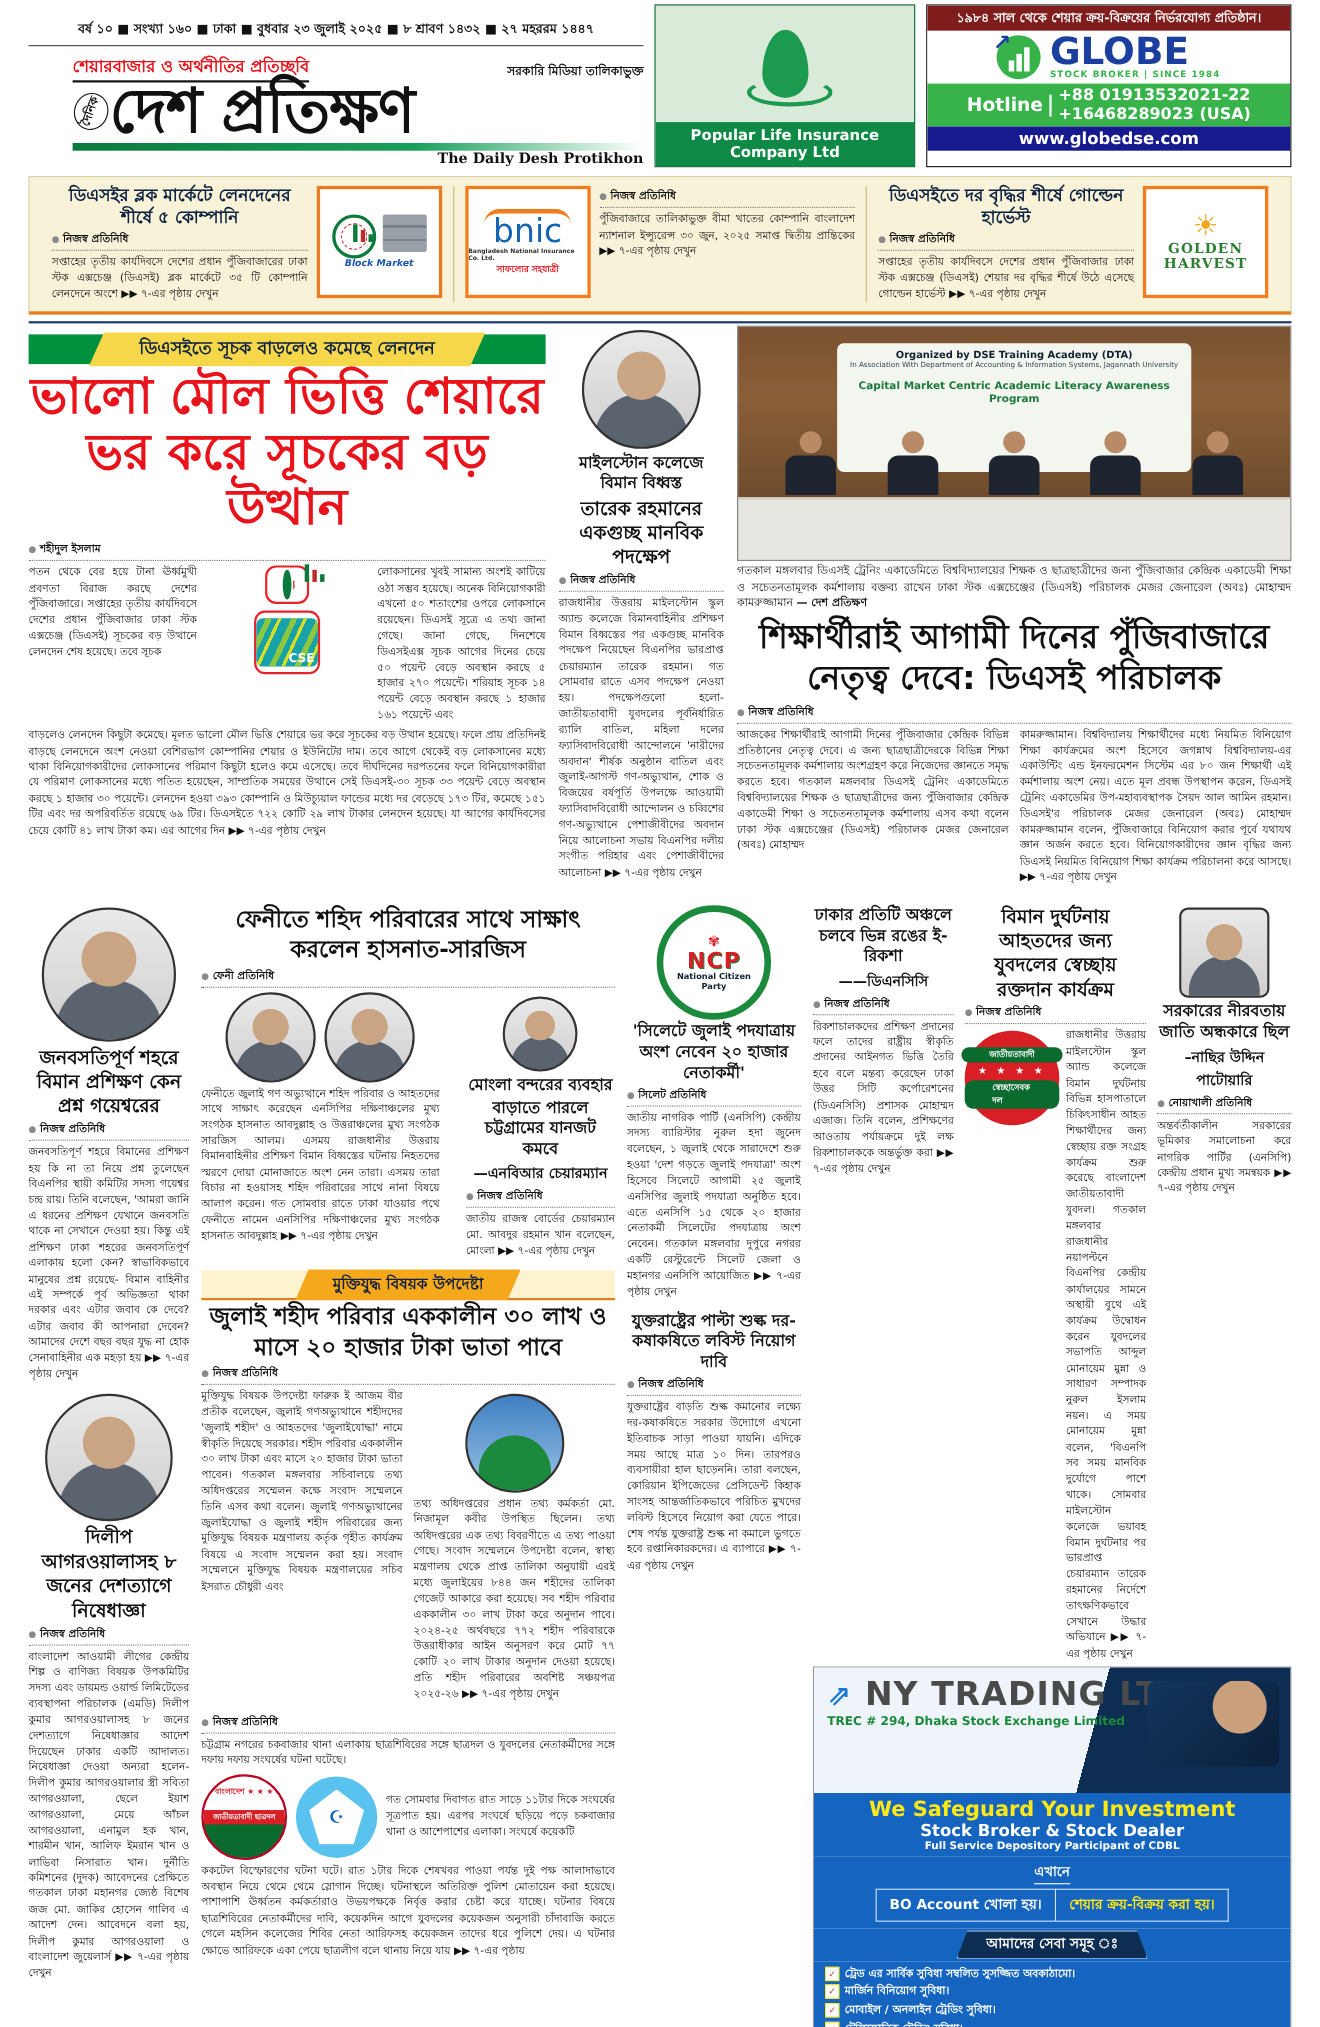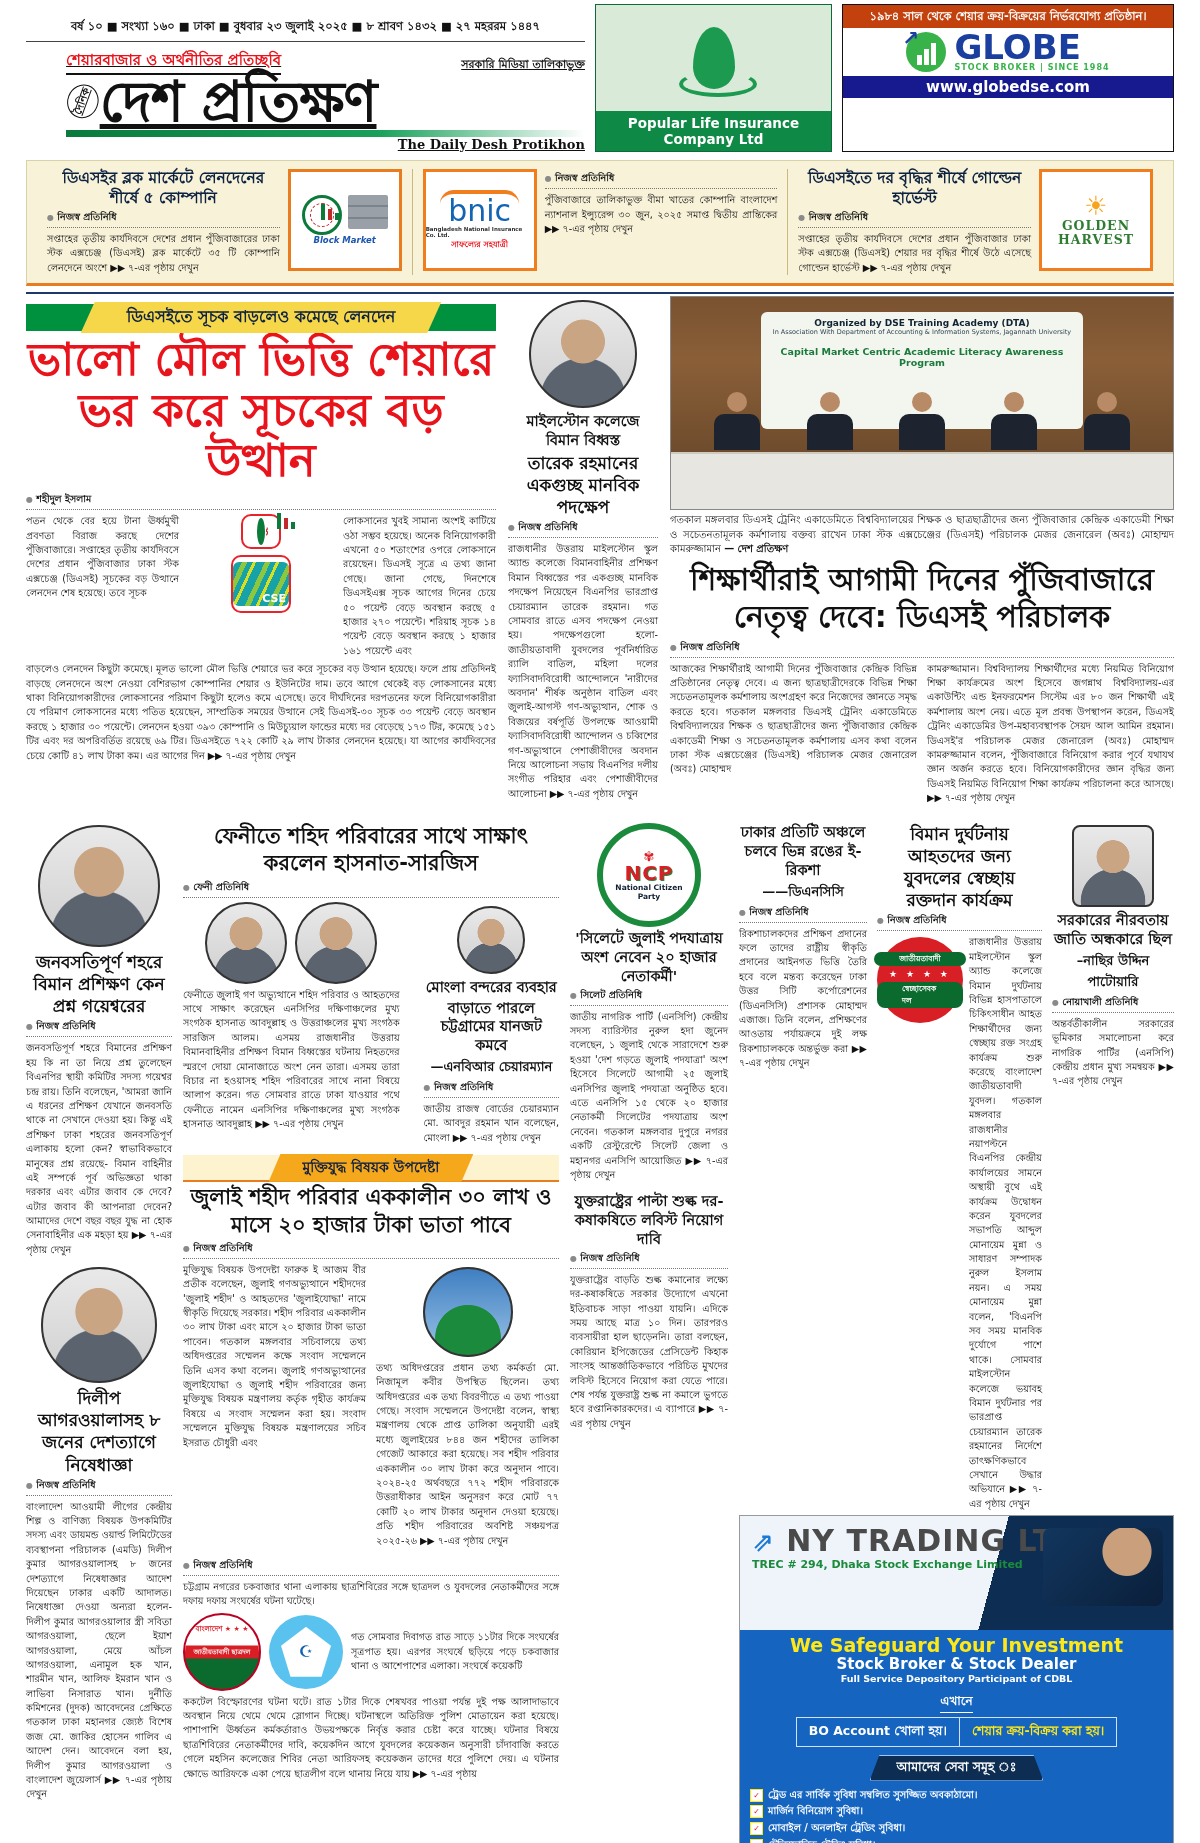--- a/index.html
+++ b/index.html
@@ -3,38 +3,38 @@
 <meta charset="utf-8">
 <style>
   html,body{margin:0;padding:0;background:#fff;color:#111;
     font-family:"DejaVu Sans","Liberation Sans",sans-serif;}
   .page{width:1200px;margin:0 auto;padding:4px 26px 10px;box-sizing:border-box;}
   
   .hdr{display:flex;gap:10px;align-items:stretch;}
   .mast{flex:1;min-width:0;}
   .dateline{font-size:11.5px;font-weight:bold;text-align:center;padding:14px 0 4px;
     border-bottom:1.5px solid #444;}
-  .mastrow{display:flex;align-items:flex-end;gap:8px;padding:6px 0 0 40px;text-decoration:underline;}
+  .mastrow{display:flex;align-items:flex-end;gap:8px;padding:6px 0 0 40px;}
   .tagline{color:#e8131b;font-weight:bold;font-size:15px;border-bottom:2px solid #111;display:inline-block;}
   .listed{font-size:11px;font-weight:bold;}
   .logo-bn{font-size:56px;font-weight:900;letter-spacing:-1px;line-height:.95;white-space:nowrap;}
   .dainik{display:inline-block;transform:rotate(-70deg);font-size:11px;font-weight:bold;
     border:1.5px solid #111;border-radius:50%;padding:5px 2px;background:#fff;}
   .eng-sub{font-size:13px;font-family:"DejaVu Serif","Liberation Serif",serif;font-weight:bold;text-align:right;}
   .greenbar{height:7px;background:linear-gradient(90deg,#0a7a3d,#17a05a 60%,#fff);margin-top:2px;}
   .adbox{border:1.5px solid #0c6b38;display:flex;flex-direction:column;overflow:hidden;}
   .plic{width:235px;background:#d9ead8;}
   .plic-logo{flex:1;display:flex;align-items:center;justify-content:center;}
   .leaf{width:42px;height:62px;background:#1c9a50;border-radius:50% 50% 50% 50%/65% 65% 35% 35%;
     position:relative;}
   .leaf:after{content:"";position:absolute;left:-14px;bottom:-8px;width:70px;height:18px;
     border:4px solid #1c9a50;border-radius:50%;border-top-color:transparent;}
   .plic-band{background:#0f8a46;color:#fff;font-weight:bold;font-size:13.5px;text-align:center;padding:4px 2px;}
   .globe{width:330px;border:1.5px solid #111;}
-  .globe-top{background:#c2410c;color:#fff;font-size:11.5px;font-weight:bold;text-align:center;padding:4px 6px;line-height:1.3;}
+  .globe-top{background:#7f1d1d;color:#fff;font-size:11.5px;font-weight:bold;text-align:center;padding:4px 6px;line-height:1.3;}
   .globe-mid{background:#fff;display:flex;align-items:center;justify-content:center;gap:8px;padding:4px 0;}
   .globe-ball{width:40px;height:40px;border-radius:50%;background:#37b34a;position:relative;display:flex;align-items:flex-end;justify-content:center;gap:2px;padding-bottom:7px;box-sizing:border-box;}
   .globe-ball i{display:block;width:5px;background:#fff;}
   .globe-arrow{position:absolute;top:-6px;left:-4px;font-size:20px;color:#1b3f9e;font-weight:900;}
   .globe-word{font-size:34px;font-weight:900;color:#1b3f9e;line-height:.9;}
   .globe-sub{font-size:8px;color:#37b34a;font-weight:bold;letter-spacing:1px;}
   .globe-hot{background:#37b34a;color:#fff;display:flex;align-items:center;justify-content:center;gap:6px;padding:3px 4px;}
   .globe-hot .hl{font-size:17px;font-weight:bold;border-right:2px solid #fff;padding-right:6px;}
   .globe-hot .nums{font-size:14.5px;font-weight:900;line-height:1.15;}
   .globe-web{background:#161a8e;color:#fff;text-align:center;font-weight:bold;font-size:15px;padding:2px;}
@@ -201,20 +201,27 @@
           <i style="height:10px"></i>
             <i style="height:16px"></i>
             <i style="height:22px"></i>
           <span class="globe-arrow">↗</span>
         </span>
         <span>
           <div class="globe-word">GLOBE</div>
           <div class="globe-sub">STOCK BROKER  |  SINCE 1984</div>
         </span>
       </div>
+      <div class="globe-hot">
+        <span class="hl">Hotline</span>
+        <span class="nums">
+          <div>+88 01913532021-22</div>
+          <div>+16468289023 (USA)</div>
+        </span>
+      </div>
       <div class="globe-web">www.globedse.com</div>
     </div>
   </div>
 
   <div class="briefs">
     <div class="brief">
       <div style="flex:1;min-width:0">
         <h3>ডিএসইর ব্লক মার্কেটে লেনদেনের শীর্ষে ৫ কোম্পানি</h3>
         <div class="byline"><span class="dot">●</span> <span>নিজস্ব প্রতিনিধি</span></div>
         <div class="dotrule"></div>

